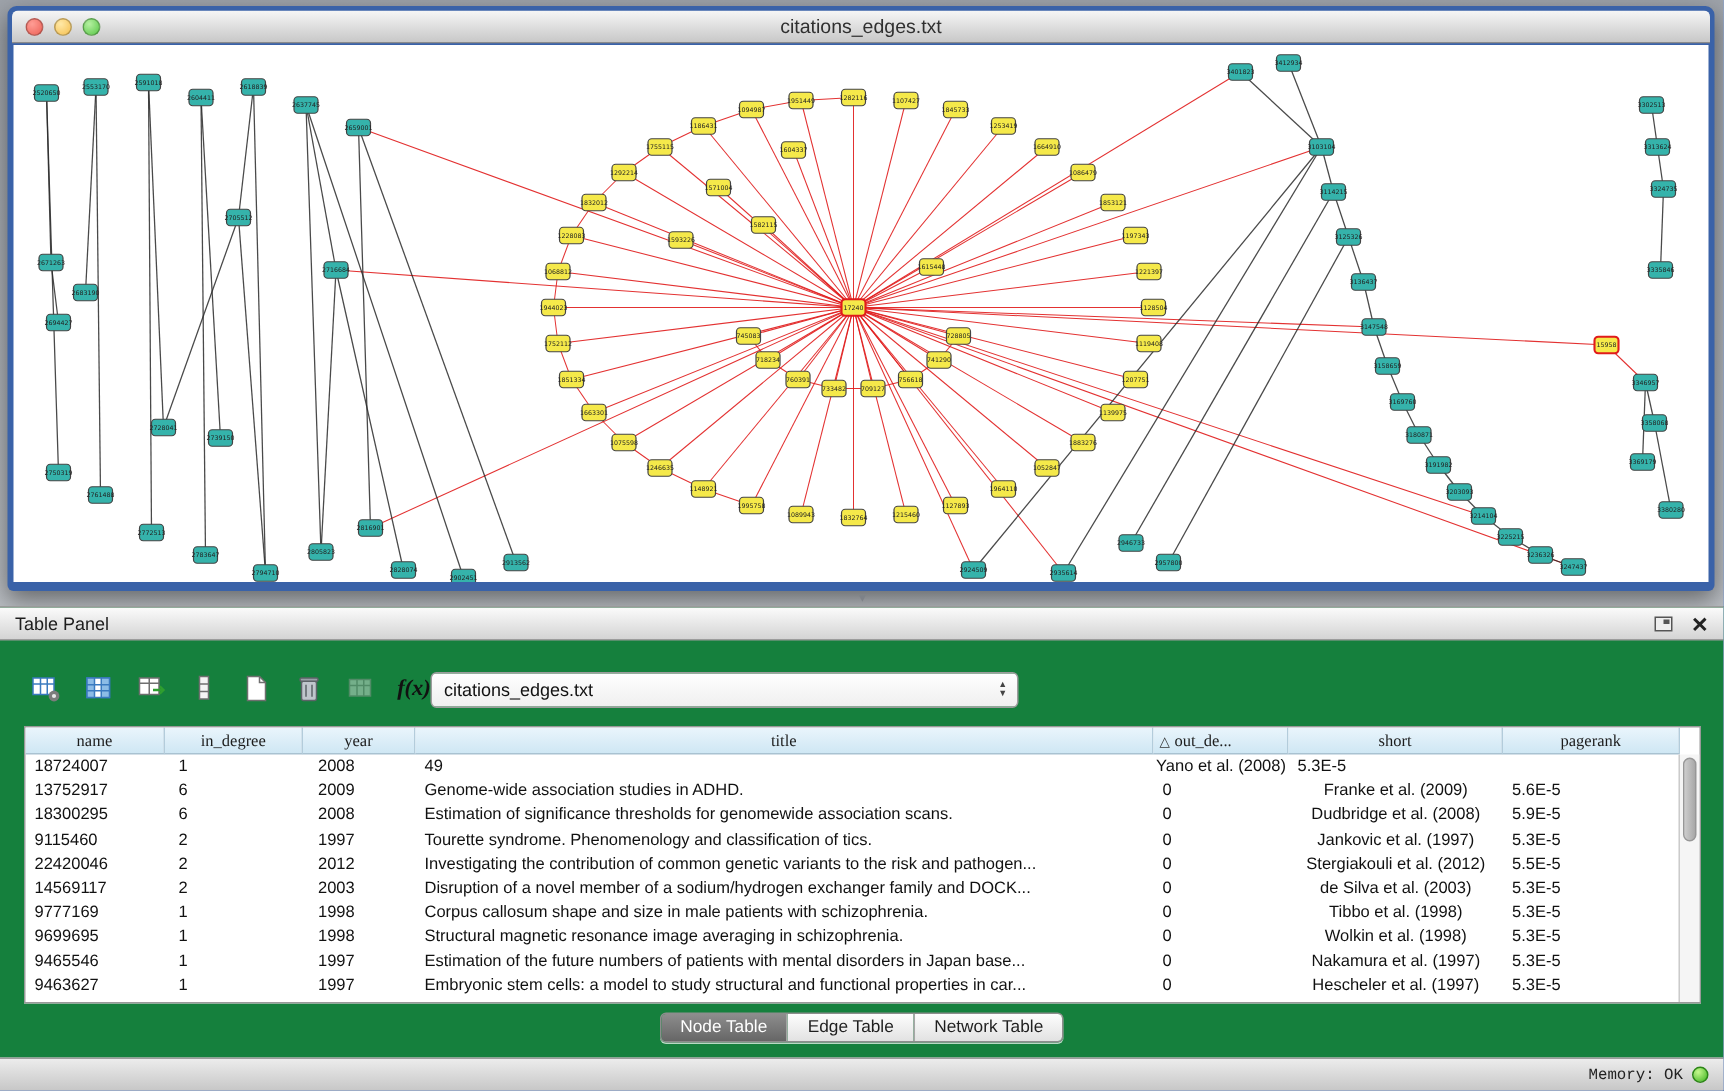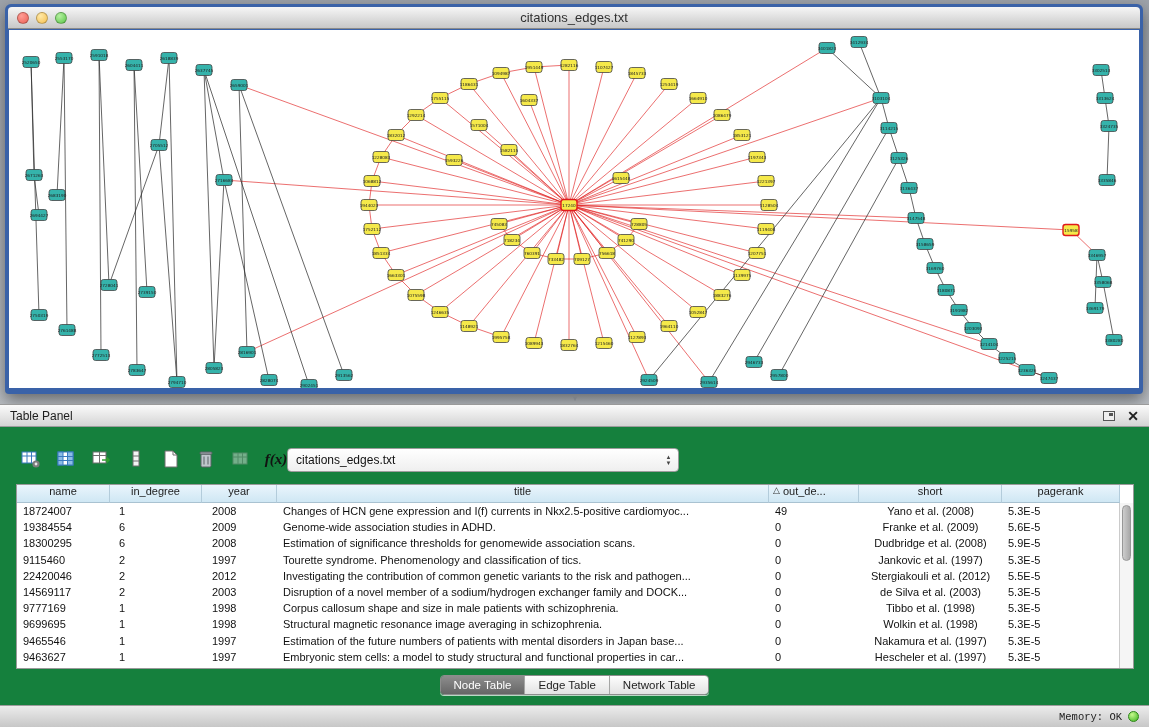--- a/index.html
+++ b/index.html
@@ -36,21 +36,21 @@
   .tool-btn{width:26px;height:26px;display:flex;align-items:center;justify-content:center;border-radius:4px;font-weight:bold;}
   .fx{font-family:"Liberation Serif", serif;font-style:italic;font-size:15px;color:#111;}
   .dropdown{position:absolute;left:287px;top:44px;width:392px;height:24px;background:linear-gradient(#ffffff,#efefef);
     border:1px solid #9c9c9c;border-radius:4px;display:flex;align-items:center;padding:0 2px 0 8px;font-size:12px;color:#111;}
   .dd-text{flex:1;}
   .dd-stepper{width:15px;height:18px;display:flex;flex-direction:column;align-items:center;justify-content:center;color:#444;}
   .dd-stepper span{font-size:6px;line-height:6px;}
   .table-wrap{position:absolute;left:16px;top:80px;width:1118px;height:185px;background:#fff;border:1px solid #999;overflow:hidden;}
   .grid-row{display:grid;grid-template-columns:93px 92px 75px 492px 90px 143px 118px;width:1103px;}
   .hdr-cell{height:18px;background:linear-gradient(#eaf5fc,#cfe7f4);border-right:1px solid #b3ccdb;border-bottom:1px solid #a9c2d1;
-    font-size:11px;color:#1c1c1c;display:flex;align-items:flex-start;justify-content:center;overflow:hidden;white-space:nowrap;}
+    font-size:11px;color:#1c1c1c;display:flex;align-items:center;justify-content:center;overflow:hidden;white-space:nowrap;font-family:Liberation Serif, serif;}
   .hdr-cell.left{justify-content:flex-start;padding-left:4px;}
   .sort-glyph{font-size:9px;margin-right:3px;color:#333;}
   .body-row{height:16.2px;}
   .body-row .cell{font-size:11px;color:#111;line-height:16px;white-space:nowrap;overflow:hidden;padding-left:6px;}
   .body-row .cell.c1{padding-left:9px;}
   .body-row .cell.c2{padding-left:10px;}
   .body-row .cell.c5{padding-left:0;text-align:center;}
   .vscroll{position:absolute;right:0;top:18px;bottom:0;width:14px;background:#f5f5f5;border-left:1px solid #cbcbcb;}
   .vthumb{position:absolute;left:2px;top:2px;width:9px;height:56px;background:linear-gradient(90deg,#cdcdcd,#a8a8a8);border:1px solid #979797;border-radius:5px;}
   .tabs{position:absolute;left:50%;top:271px;transform:translateX(-50%);display:flex;height:20px;border:1px solid #8d8d8d;border-radius:4px;overflow:hidden;box-shadow:0 1px 0 rgba(255,255,255,.7);}
@@ -740,27 +740,26 @@
         </div>
         <div class="hdr-cell">
           <span>pagerank</span>
         </div>
       </div>
     <div id="table-body">
         <div class="grid-row body-row">
           <div class="cell c0">18724007</div>
           <div class="cell c1">1</div>
           <div class="cell c2">2008</div>
-          <div class="cell c3">Changes of HCN gene expression and I(f) currents in Nkx2.5-positive cardiomyoc...</div>
           <div class="cell c4">49</div>
           <div class="cell c5">Yano et al. (2008)</div>
           <div class="cell c6">5.3E-5</div>
         </div>
         <div class="grid-row body-row">
-          <div class="cell c0">19384554</div>
+          <div class="cell c0">13752917</div>
           <div class="cell c1">6</div>
           <div class="cell c2">2009</div>
           <div class="cell c3">Genome-wide association studies in ADHD.</div>
           <div class="cell c4">0</div>
           <div class="cell c5">Franke et al. (2009)</div>
           <div class="cell c6">5.6E-5</div>
         </div>
         <div class="grid-row body-row">
           <div class="cell c0">18300295</div>
           <div class="cell c1">6</div>

